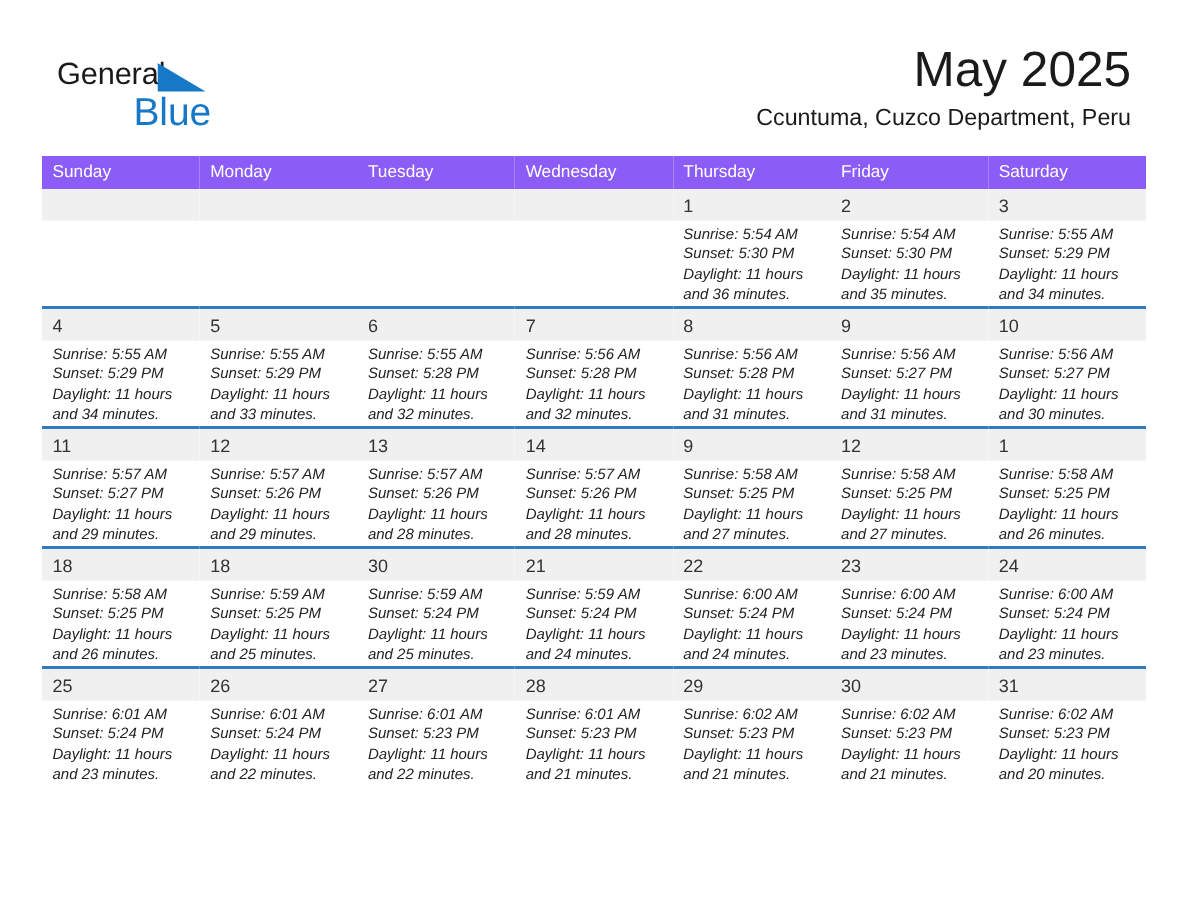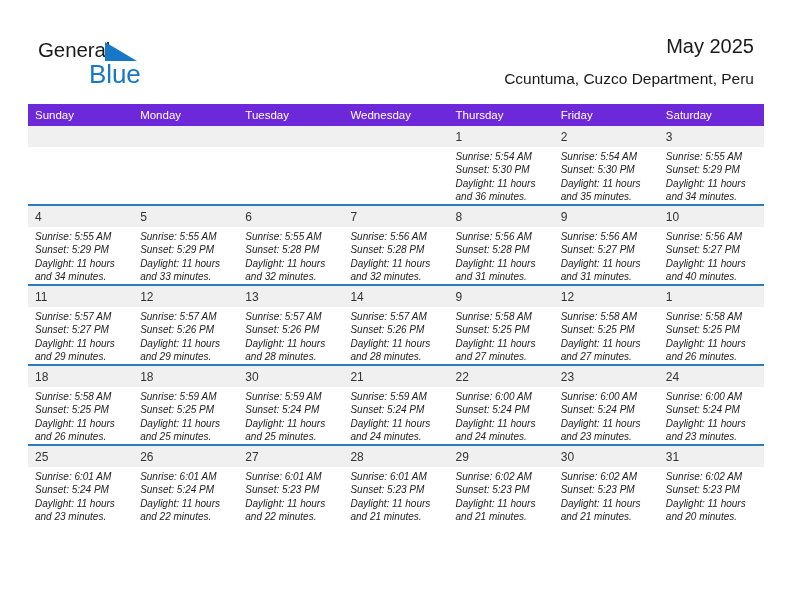--- a/index.html
+++ b/index.html
@@ -64,21 +64,21 @@
     height: 20px;
   }
 
   .title-block {
     position: absolute;
     right: 38px;
     top: 30px;
     text-align: right;
   }
   .cal-title {
-    font-size: 20px;
+    font-size: 33px;
     color: #1a1a1a;
     line-height: 32px;
     white-space: nowrap;
   }
   .cal-subtitle {
     font-size: 15.5px;
     color: #1a1a1a;
     line-height: 22px;
     margin-top: 6px;
     white-space: nowrap;
@@ -88,21 +88,21 @@
   
   .calendar {
     position: absolute;
     left: 28px;
     top: 104px;
     width: 736px;
     border-collapse: collapse;
     table-layout: fixed;
   }
   .calendar th {
-    background: #6d28d9;
+    background: #8b5cf6;
     color: #ffffff;
     font-weight: normal;
     font-size: 11.5px;
     text-align: left;
     padding: 5px 0 5px 7px;
     height: 12px;
     border: none;
   }
   .calendar td {
     vertical-align: top;
@@ -267,21 +267,21 @@
               <div>Daylight: 11 hours</div>
               <div>and 31 minutes.</div>
             </div>
           </td>
           <td>
             <div class="daynum">10</div>
             <div class="details">
               <div>Sunrise: 5:56 AM</div>
               <div>Sunset: 5:27 PM</div>
               <div>Daylight: 11 hours</div>
-              <div>and 40 minutes.</div>
+              <div>and 30 minutes.</div>
             </div>
           </td>
         </tr>
         <tr class="week-row">
           <td>
             <div class="daynum">11</div>
             <div class="details">
               <div>Sunrise: 5:57 AM</div>
               <div>Sunset: 5:27 PM</div>
               <div>Daylight: 11 hours</div>

